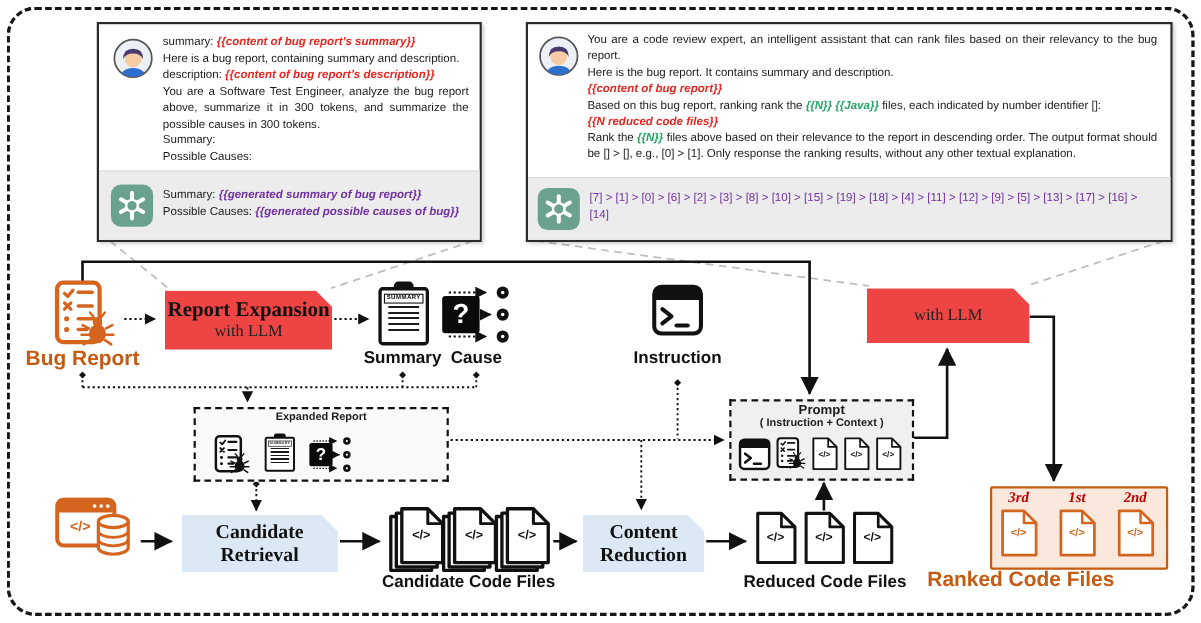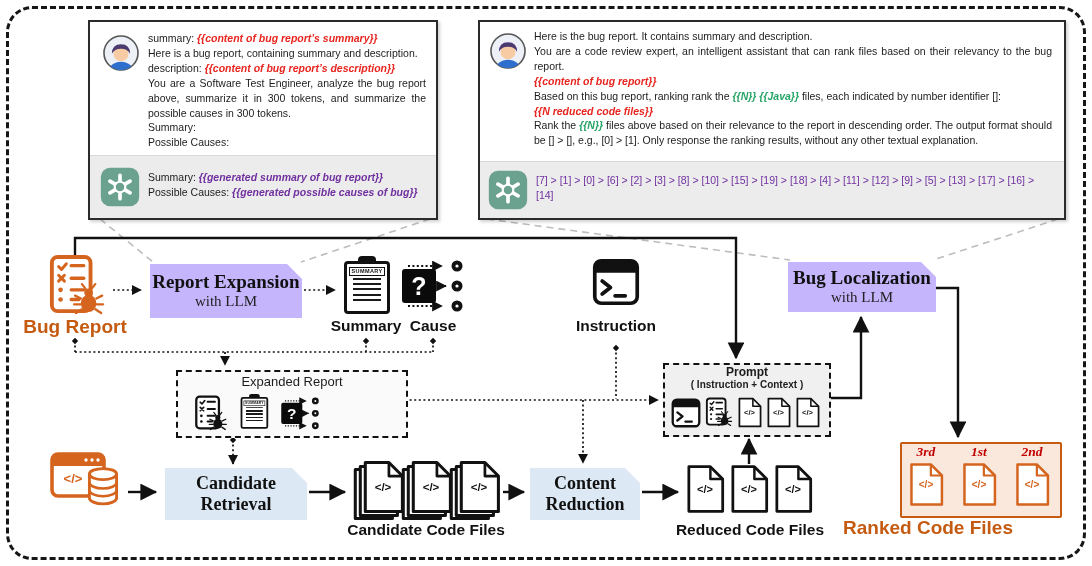--- a/index.html
+++ b/index.html
@@ -26,21 +26,21 @@
   .seg-pv{color:#7030a0;}
   .seg-green{color:#27a567;font-style:italic;font-weight:700;}
   .avz{position:absolute;}
 
   
   .node{position:absolute;z-index:2;}
   .box{position:absolute;z-index:2;display:flex;flex-direction:column;align-items:center;justify-content:center;
        font-family:"Liberation Serif",serif;
        clip-path:polygon(0 0,calc(100% - 15px) 0,100% 15px,100% 100%,0 100%);
        filter:drop-shadow(2.5px 2.5px 1.5px rgba(110,110,110,.55));}
-  .box-green{background:#c4b5fd;}
+  .box-green{background:#ef4444;}
   .box-blue{background:#dce9f5;}
   .box .t1{font-weight:700;font-size:19px;line-height:1.1;color:#111;}
   .box .t2{font-size:15px;color:#222;}
   .box .t1b{font-weight:700;font-size:18px;line-height:1.15;color:#111;text-align:center;}
 
   .dashbox{position:absolute;z-index:2;border:2.6px dashed #111;}
   .lbl{position:absolute;z-index:2;font-weight:700;font-size:15.5px;color:#111;text-align:center;}
   .lbl-o{position:absolute;z-index:2;font-weight:700;font-size:19px;color:#c55a11;text-align:center;}
 
   
@@ -199,22 +199,22 @@
         <div><span class="seg-k">Possible Causes: </span><span class="seg-purple">{{generated possible causes of bug}}</span></div>
       </div>
     </div>
   </div>
 
   <div class="callout" style="left:478px;top:20px;width:584px;height:196px;">
     <svg class="avz" style="left:9px;top:10px;" width="38" height="38">
         <use href="#avatar"></use>
       </svg>
     <div class="ptext" style="left:54px;top:7px;right:12px;">
+      <div><span class="seg-k">You are a code review expert, an intelligent assistant that can rank files based on their relevancy to the bug report.</span></div>
       <div><span class="seg-k">Here is the bug report. It contains summary and description.</span></div>
-      <div><span class="seg-k">You are a code review expert, an intelligent assistant that can rank files based on their relevancy to the bug report.</span></div>
       <div><span class="seg-red">{{content of bug report}}</span></div>
       <div><span class="seg-k">Based on this bug report, ranking rank the </span><span class="seg-green">{{N}}</span><span class="seg-k"> </span><span class="seg-green">{{Java}}</span><span class="seg-k"> files, each indicated by number identifier []:</span></div>
       <div><span class="seg-red">{{N reduced code files}}</span></div>
       <div><span class="seg-k">Rank the </span><span class="seg-green">{{N}}</span><span class="seg-k"> files above based on their relevance to the report in descending order. The output format should be [] &gt; [], e.g., [0] &gt; [1]. Only response the ranking results, without any other textual explanation.</span></div>
     </div>
     <div class="resp" style="height:56px;">
       <svg class="avz" style="left:8px;top:8px;" width="40" height="40">
           <use href="#gpt"></use>
         </svg>
       <div class="rtext" style="left:56px;top:11px;right:10px;">
@@ -261,26 +261,25 @@
     <div class="cause-sq">?</div>
   </div>
   <div class="lbl" style="left:398px;top:317px;width:70px;">Cause</div>
 
   <svg class="node" style="left:592px;top:258px;color:#111;" width="48" height="48">
       <use href="#term"></use>
     </svg>
   <div class="lbl" style="left:571px;top:317px;width:90px;">Instruction</div>
 
   <div class="box box-green" style="left:788px;top:262px;width:148px;height:50px;">
-    <div class="t1">Bug Localization</div>
     <div class="t2">with LLM</div>
   </div>
 
   <div class="dashbox" style="left:176px;top:370px;width:228px;height:64px;background:#fafafa;">
-    <div style="text-align:center;font-weight:400;font-size:13px;margin-top:2px;">Expanded Report</div>
+    <div style="text-align:center;font-weight:700;font-size:10px;margin-top:2px;">Expanded Report</div>
     <svg style="position:absolute;left:16px;top:22px;color:#111;" width="34" height="38">
         <use href="#bugdoc"></use>
       </svg>
     <div class="clip-ic scaled" style="left:62px;top:22px;transform:scale(.6);">
       <div class="clip-top"></div>
       <div class="clip-board">
         <span class="clip-word">SUMMARY</span>
         <div class="clip-lines"></div>
       </div>
     </div>

